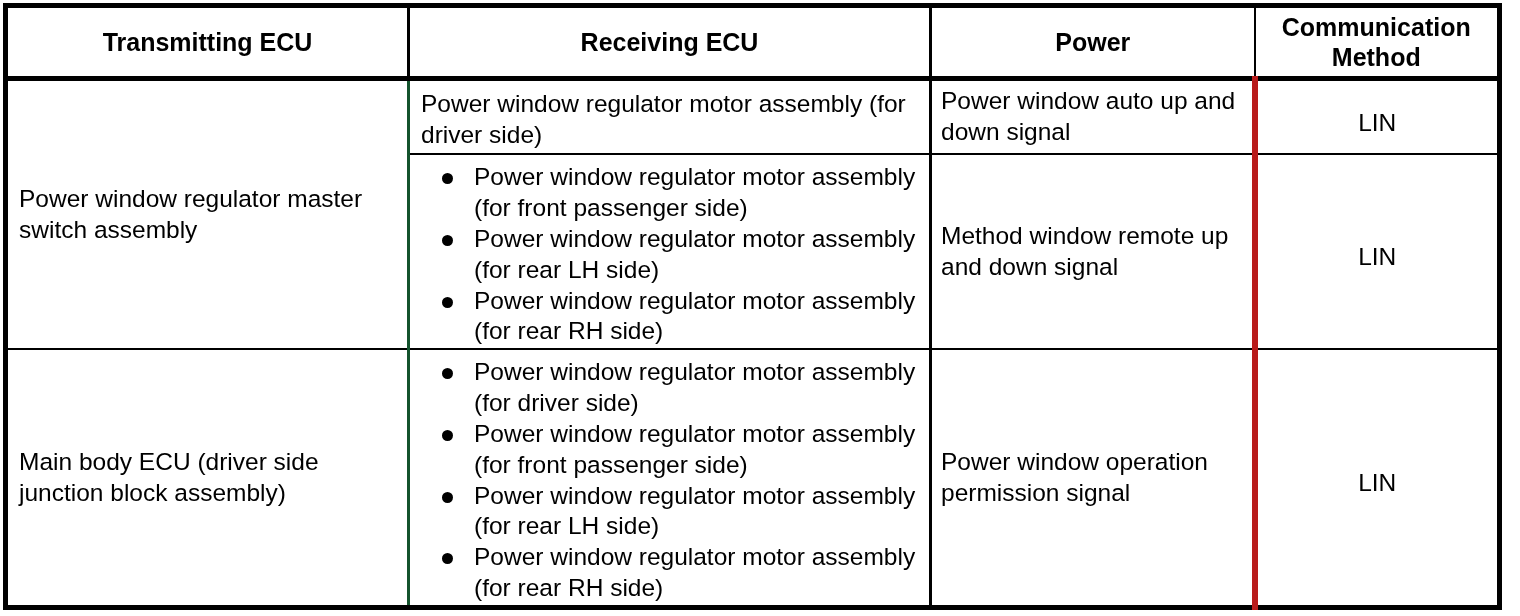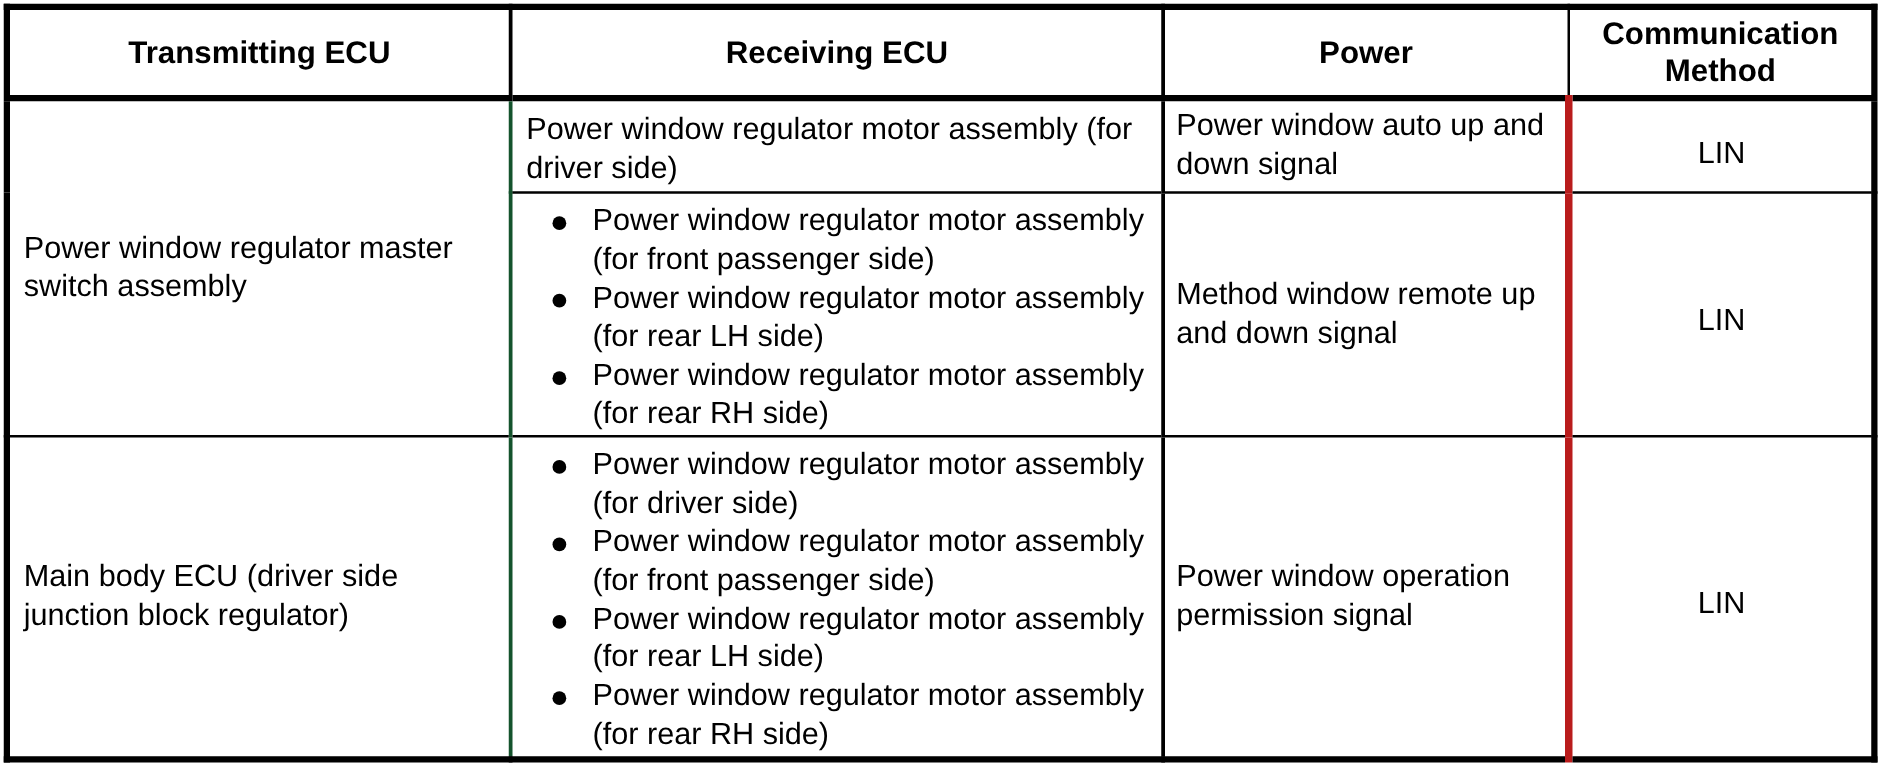--- a/index.html
+++ b/index.html
@@ -176,21 +176,21 @@
         <td class="col-signal">
           <span class="signal-text">Method window remote up and down signal</span>
         </td>
         <td class="col-method">
           <span class="method-text">LIN</span>
         </td>
       </tr>
 
       <tr class="rowline">
         <td class="col-transmit">
-          <span class="transmit-text">Main body ECU (driver side junction block regulator)</span>
+          <span class="transmit-text">Main body ECU (driver side junction block assembly)</span>
         </td>
         <td class="col-receive">
           <ul class="bullets">
             <li>
               <span class="dot"></span>
               <span class="li-text">Power window regulator motor assembly (for driver side)</span>
             </li>
             <li>
               <span class="dot"></span>
               <span class="li-text">Power window regulator motor assembly (for front passenger side)</span>

